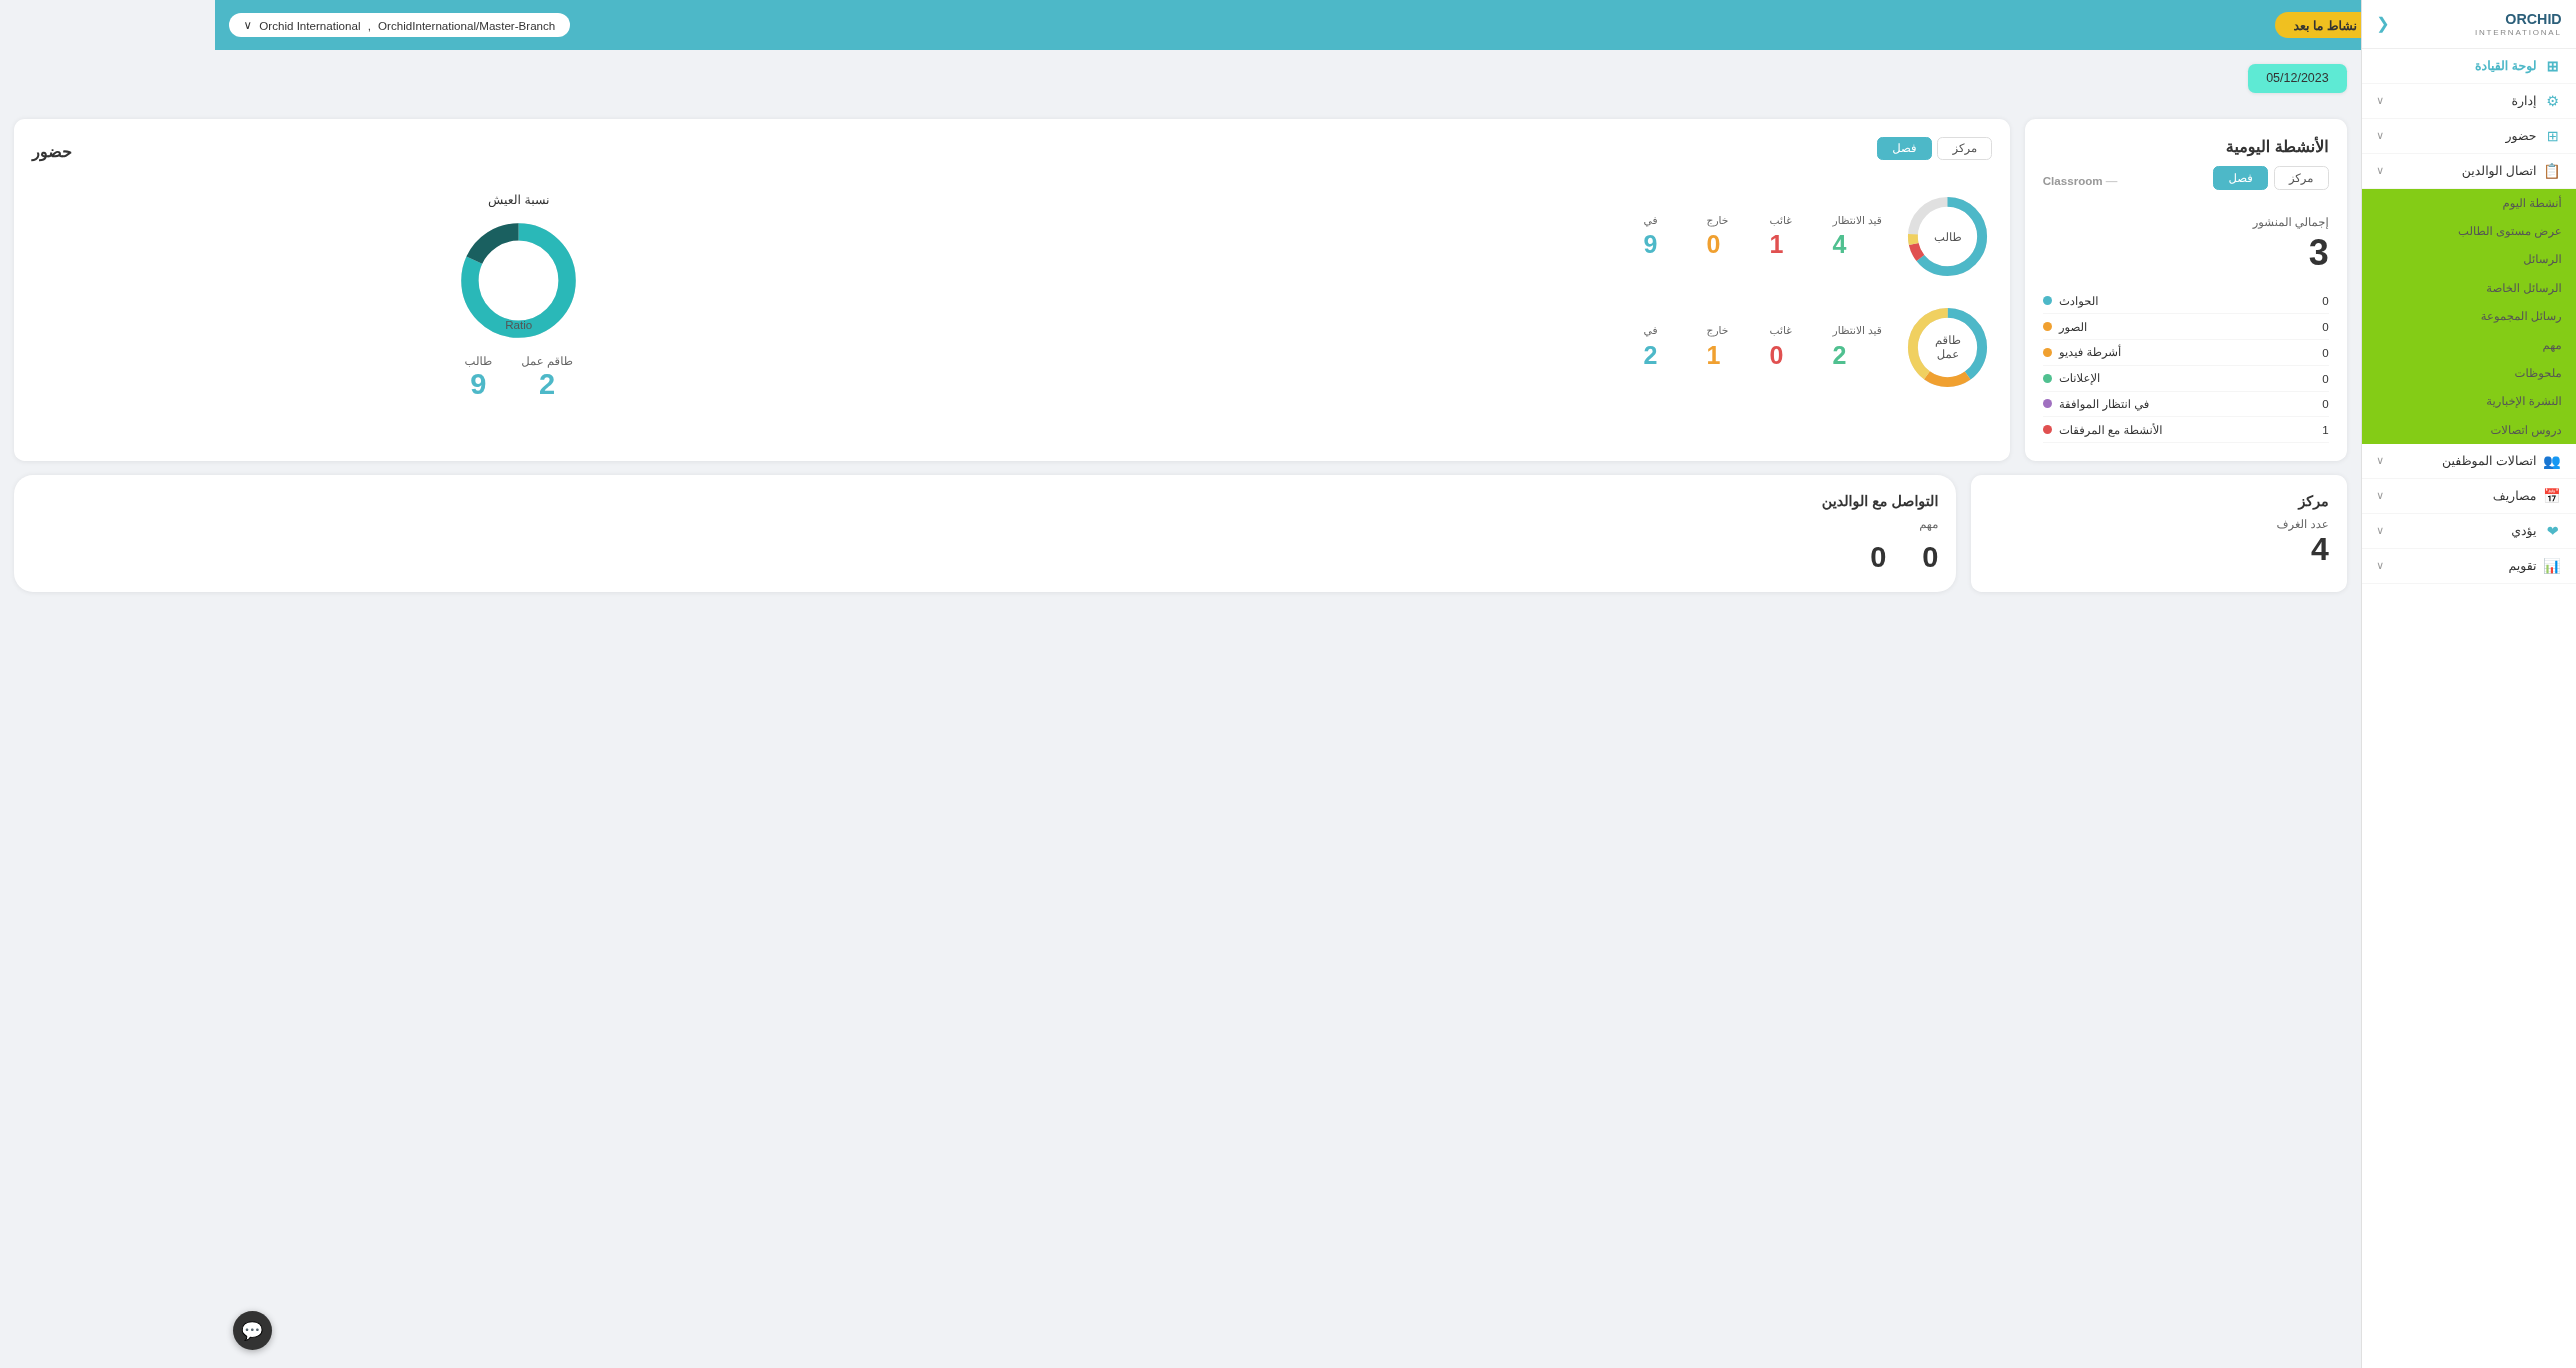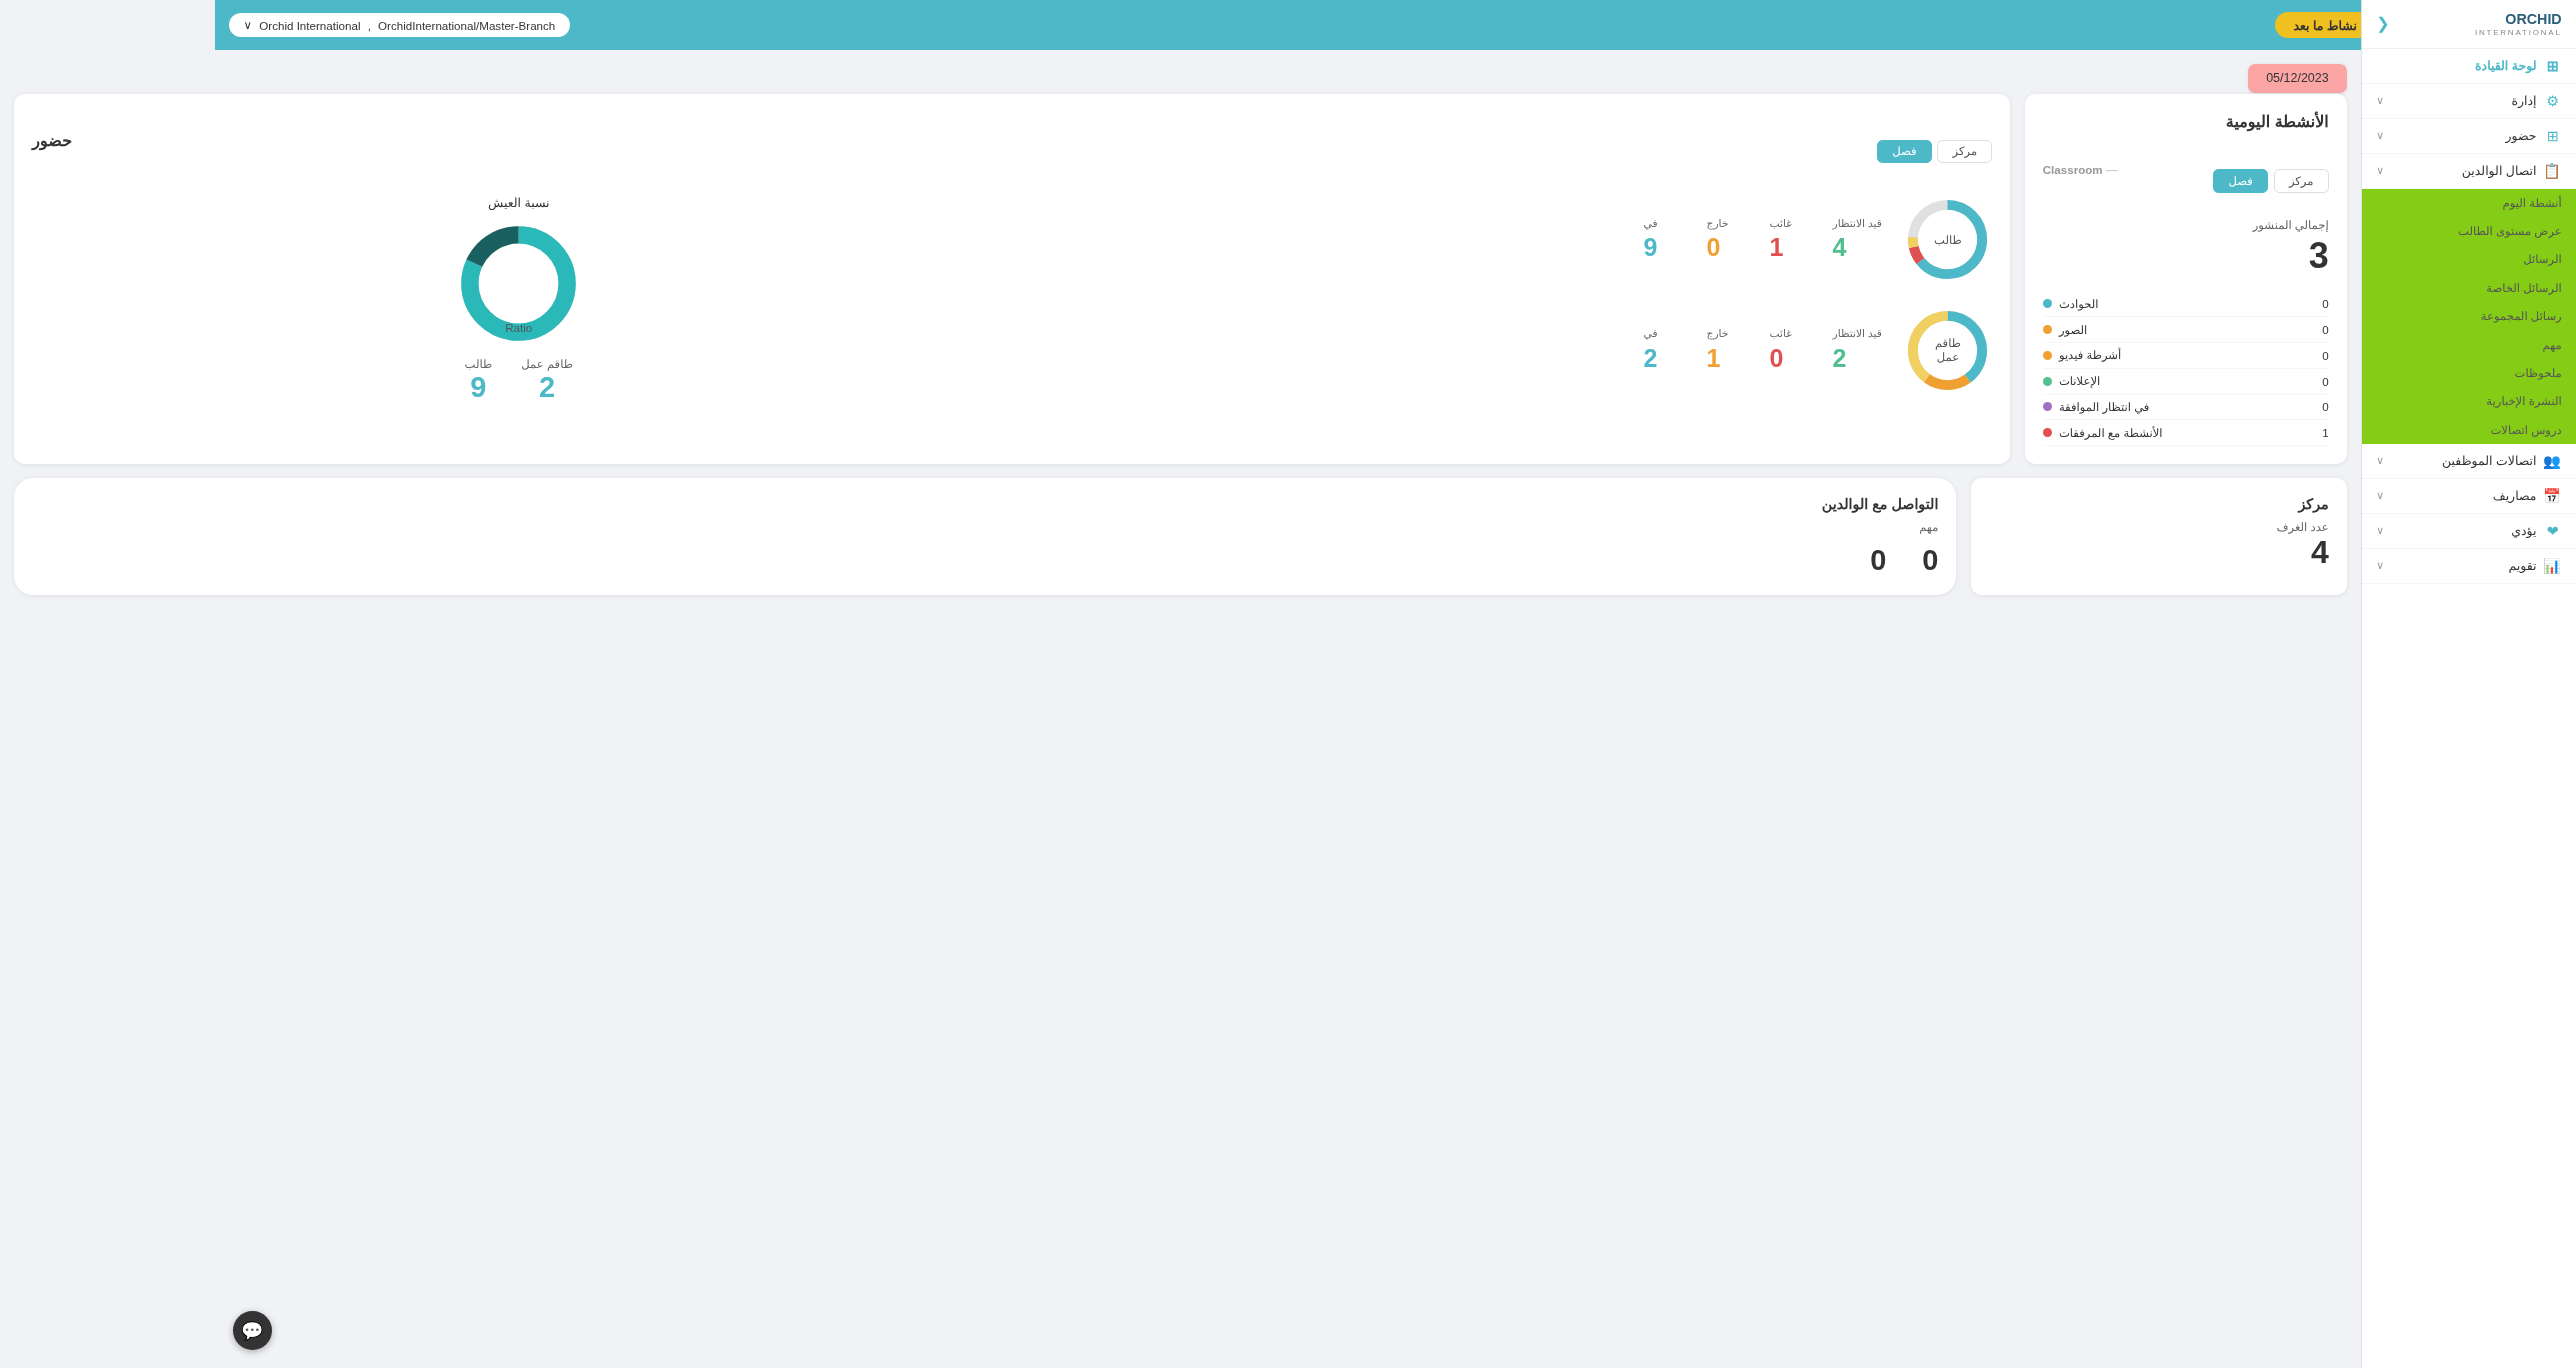--- a/index.html
+++ b/index.html
@@ -162,25 +162,25 @@
     
     .main-content {
       margin-right: 215px;
       margin-top: 50px;
       padding: 14.3px;
       min-height: calc(100vh - 50px);
     }
 
     
     .date-bar {
-      background: #fca5a5;
+      background: #5eead4;
       border-radius: 7.2px;
       padding: 7.2px 18px;
       display: inline-block;
-      margin-bottom: 1px;
+      margin-bottom: 26px;
       font-size: 12.5px;
       color: #333;
       box-shadow: 0 0.9px 3.6px rgba(0,0,0,0.08);
     }
 
     
     .cards-row {
       display: grid;
       grid-template-columns: 322px 1fr;
       gap: 14.3px;
@@ -217,21 +217,20 @@
       justify-content: flex-end;
     }
     .tab-btn {
       border: 0.9px solid #ddd;
       background: white;
       border-radius: 5.4px;
       padding: 3.6px 14.3px;
       font-size: 11.6px;
       cursor: pointer;
       color: #555;
-      margin-top: 28px;
     }
     .tab-btn.active {
       background: #4db8c8;
       color: white;
       border-color: #4db8c8;
     }
     .total-label {
       text-align: right;
       font-size: 11.6px;
       color: #666;

